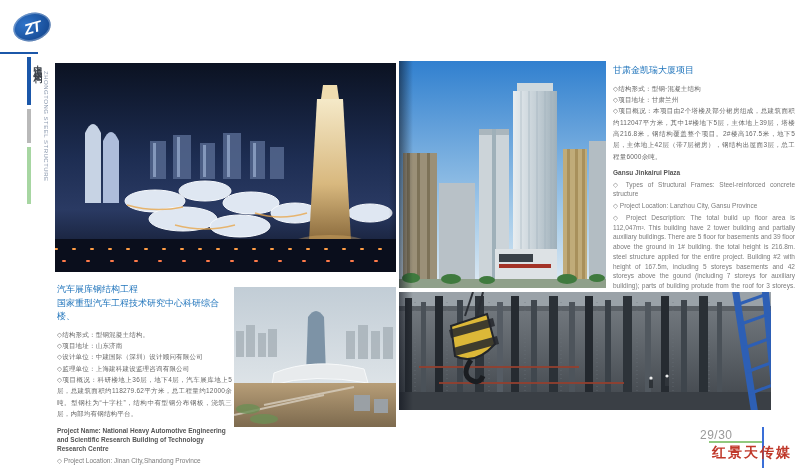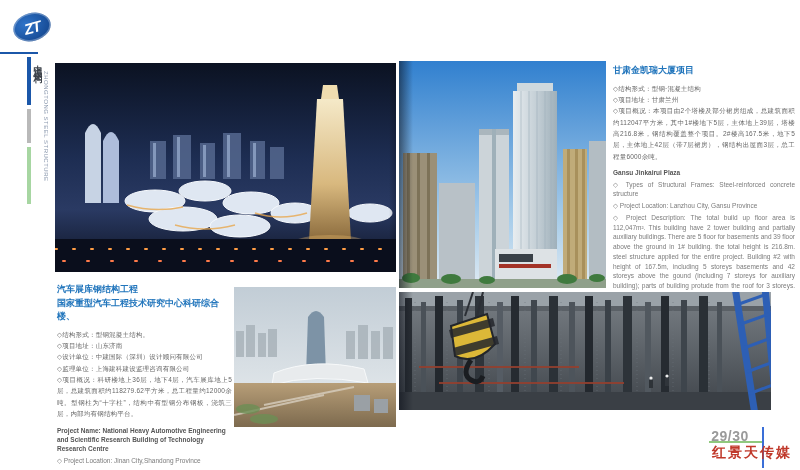--- a/index.html
+++ b/index.html
@@ -32,29 +32,29 @@
   .tower-img{left:399px;top:61px;width:207px;height:227px;}
   .site-img{left:399px;top:292px;width:372px;height:118px;}
   .gutter{position:absolute;left:0;top:0;bottom:0;width:14px;
     background:linear-gradient(to right,rgba(8,12,22,.55),rgba(8,12,22,0));pointer-events:none;}
   .edge-r{position:absolute;right:0;top:0;bottom:0;width:7px;
     background:linear-gradient(to left,rgba(8,12,22,.28),rgba(8,12,22,0));pointer-events:none;}
 
   
   .txt-left{left:57px;top:283px;width:175px;}
   .txt-right{left:613px;top:64px;width:182px;}
-  .cn-title{color:var(--title-blue,#2175bc);font-weight:bold;font-size:9px;line-height:1.5;}
+  .cn-title{color:var(--title-blue,#2175bc);font-weight:normal;font-size:9px;line-height:1.5;}
   .cn-lines{margin-top:5px;}
   .cn-line{font-size:6.5px;color:#676767;line-height:1.75;letter-spacing:.2px;text-align:justify;}
   .en-name{font-size:6.5px;color:#555;font-weight:bold;line-height:1.45;margin-top:6px;}
   .en-lines{margin-top:2px;}
   .en-line{font-size:6.5px;color:#7b7b7b;line-height:1.5;margin-top:2px;text-align:justify;}
 
   
-  .page-num{left:700px;top:428px;width:60px;text-align:center;font-size:14px;color:#9a9a9a;letter-spacing:.5px;font-weight:bold;}
+  .page-num{left:700px;top:428px;width:60px;text-align:left;font-size:12px;color:#9a9a9a;letter-spacing:.5px;}
   .f-green{left:709px;top:441px;width:54px;height:2px;background:var(--footer-line-green,#90c97e);}
   .publisher{left:712px;top:444px;font-size:14px;font-weight:bold;color:var(--publisher-red,#c0392b);letter-spacing:2px;}
   .f-blue{left:762px;top:427px;width:2px;height:41px;background:var(--footer-line-blue,#3a6fd8);}
 </style>
 </head>
 <body>
 
 <div class="page">
 
   <div class="abs logo">

